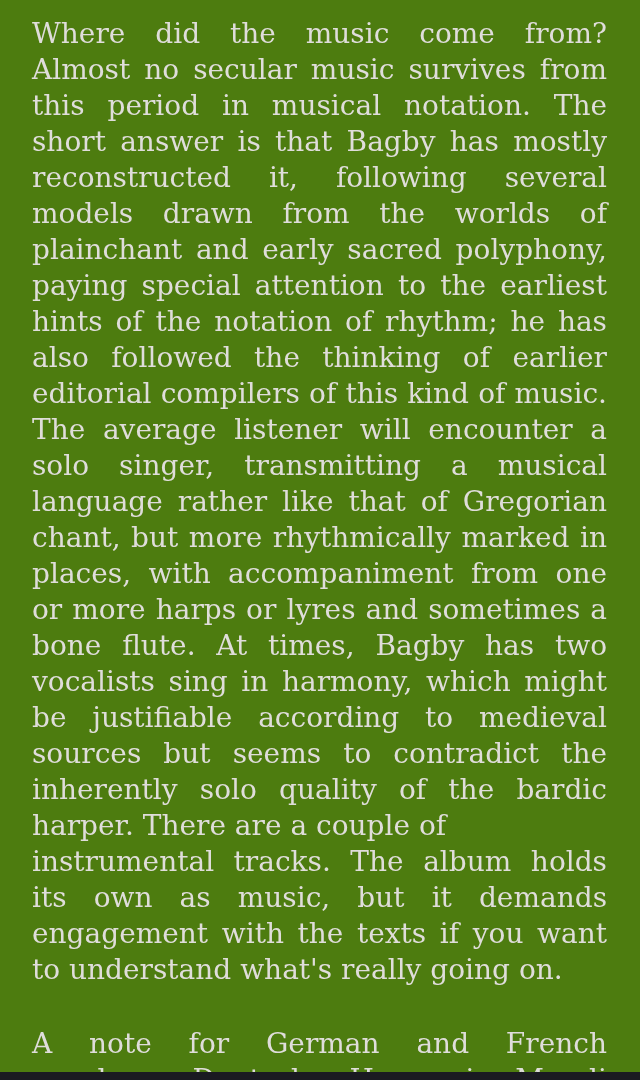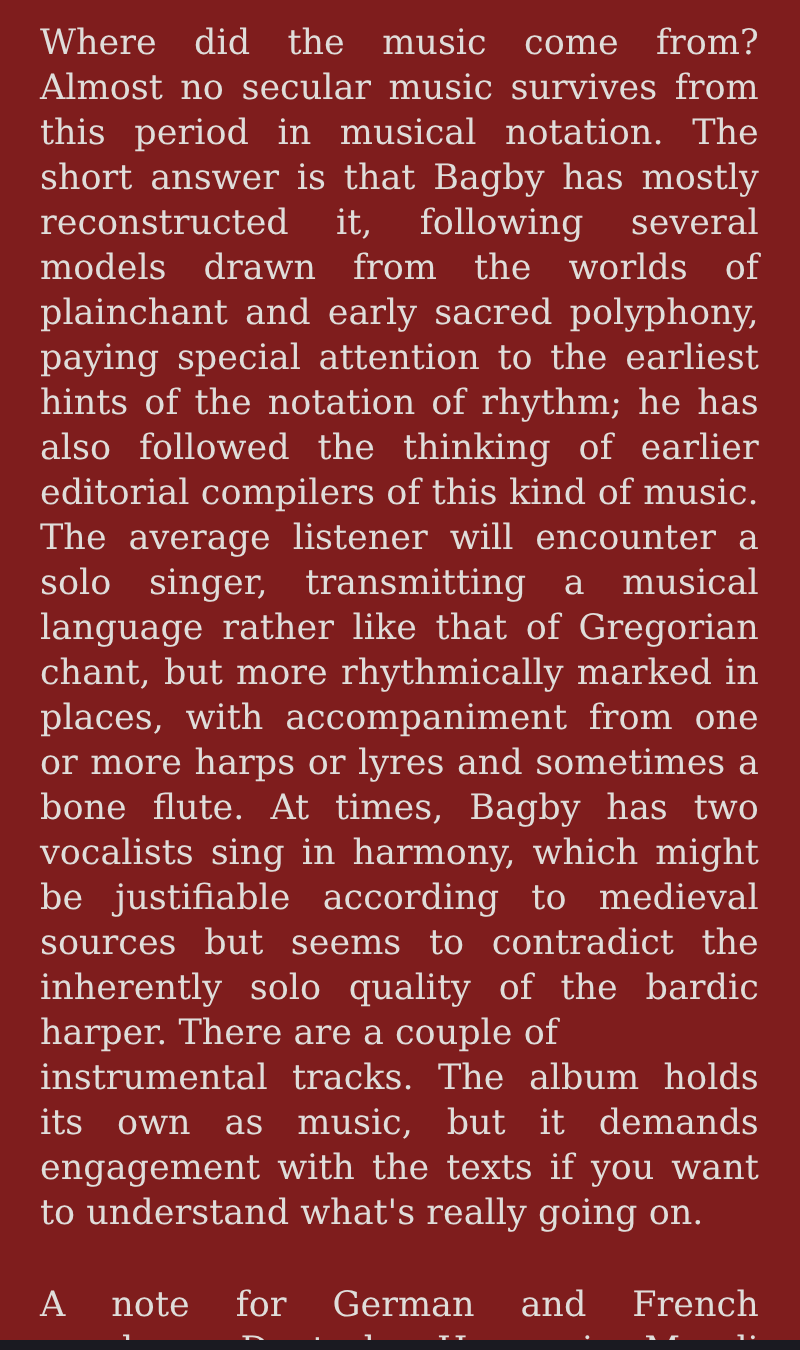--- a/index.html
+++ b/index.html
@@ -8,21 +8,21 @@
     width: 640px;
     height: 1080px;
     overflow: hidden;
     background: #1d1d1f;
   }
   .page {
     box-sizing: border-box;
     width: 640px;
     height: 1080px;
     padding: 16px 33px 0 32px;
-    background: #7f1d1d;
+    background: #4d7c0f;
     position: relative;
   }
   .para {
     margin: 0 0 38px 0;
     font-family: "DejaVu Serif", serif;
     font-size: 28px;
     line-height: 36px;
     color: #dfddda;
     text-align: justify;
     text-justify: inter-word;

